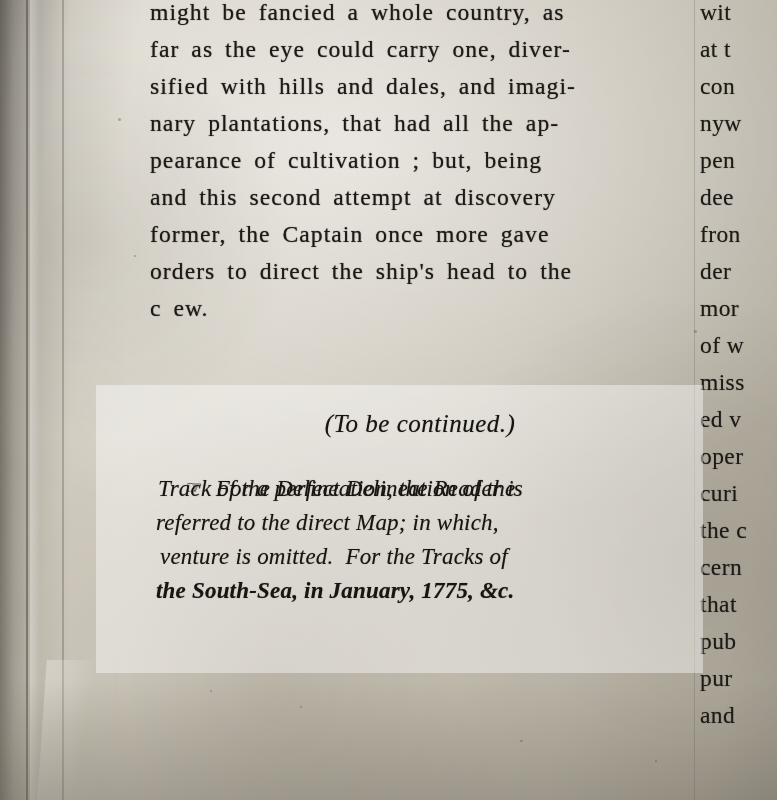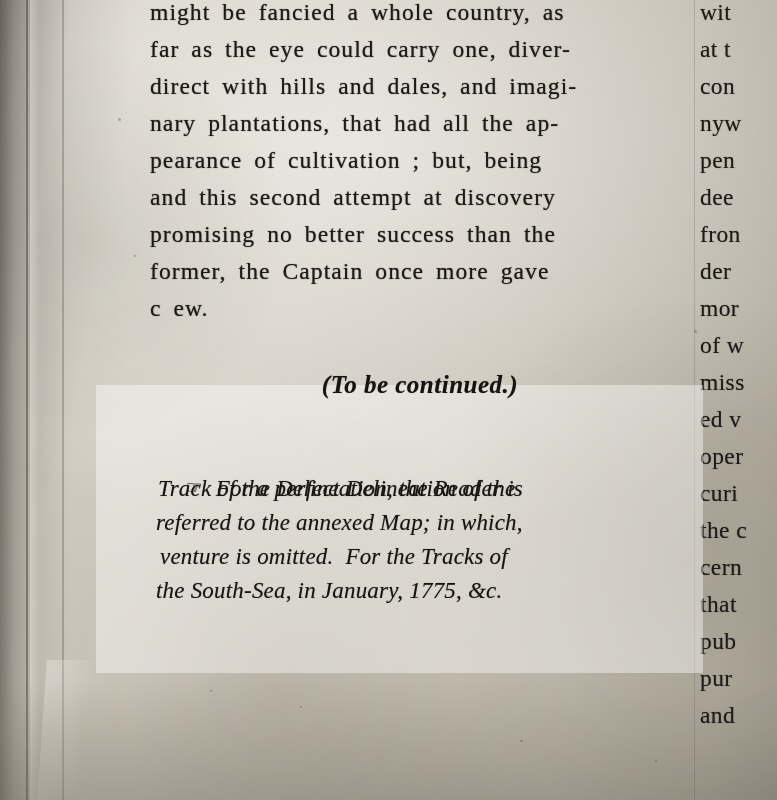--- a/index.html
+++ b/index.html
@@ -179,26 +179,26 @@
   <div class="gutter-line" style="left:26px;"></div>
   <div class="gutter-line" style="left:62px; background:rgba(70,64,54,0.28);"></div>
   <div class="curl"></div>
   <div class="page-edge-bottom"></div>
 
   <div class="rule-vert"></div>
 
   <div class="col-main" style="top:-6px;">
     <div class="line body-line justify-wide">might be fancied a whole country, as</div>
     <div class="line body-line justify-wide">far as the eye could carry one, diver-</div>
-    <div class="line body-line justify-wide">direct with hills and dales, and imagi-</div>
+    <div class="line body-line justify-wide">sified with hills and dales, and imagi-</div>
     <div class="line body-line justify-wide">nary plantations, that had all the ap-</div>
     <div class="line body-line justify-wide">pearance of cultivation ; but, being</div>
     <div class="line body-line justify-wide">and this second attempt at discovery</div>
-    <div class="line body-line justify-wide">promising no better success than the</div>
     <div class="line body-line justify-wide">former, the Captain once more gave</div>
+    <div class="line body-line justify-wide">orders to direct the ship's head to the</div>
     <div class="line body-line justify-wide">c ew.</div>
   </div>
 
   <div class="col-right" style="top:-6px;">
     <div class="rline">wit</div>
     <div class="rline">at t</div>
     <div class="rline">con</div>
     <div class="rline">nyw</div>
     <div class="rline">pen</div>
     <div class="rline">dee</div>
@@ -213,32 +213,32 @@
     <div class="rline">the c</div>
     <div class="rline">cern</div>
     <div class="rline">that</div>
     <div class="rline">pub</div>
     <div class="rline">pur</div>
     <div class="rline">and</div>
   </div>
 
   <div class="highlight-band"></div>
 
-  <div class="note" style="top:371px;font-weight:bold;">
+  <div class="note" style="top:410px;">
     <div class="note-title">(To be continued.)</div>
   </div>
 
   <div class="note" style="top:438px;">
     <div class="note-line" style="text-indent:0;">
       <span class="hand-mark">☞</span><span style="margin-left:14px;">For a perfect Delineation of the</span>
     </div>
     <div class="note-line" style="padding-left:8px;">Track of the Delineation, the Reader is</div>
-    <div class="note-line" style="padding-left:6px;">referred to the annexed Map; in which,</div>
+    <div class="note-line" style="padding-left:6px;">referred to the direct Map; in which,</div>
     <div class="note-line" style="padding-left:10px;font-family:Liberation Serif, serif;">venture is omitted.  For the Tracks of</div>
-    <div class="note-line" style="padding-left:6px;">the South-Sea, in January, 1775, &amp;c.</div>
+    <div class="note-line" style="padding-left:6px;font-weight:bold;">the South-Sea, in January, 1775, &amp;c.</div>
   </div>
 
   <div class="speck" style="left:118px; top:118px; width:3px; height:3px;"></div>
   <div class="speck" style="left:134px; top:255px; width:2px; height:2px;"></div>
   <div class="speck" style="left:694px; top:330px; width:3px; height:3px;"></div>
   <div class="speck" style="left:300px; top:706px; width:2px; height:2px;"></div>
   <div class="speck" style="left:520px; top:740px; width:3px; height:2px;"></div>
   <div class="speck" style="left:210px; top:690px; width:2px; height:2px;"></div>
   <div class="speck" style="left:655px; top:760px; width:2px; height:2px;"></div>
 

